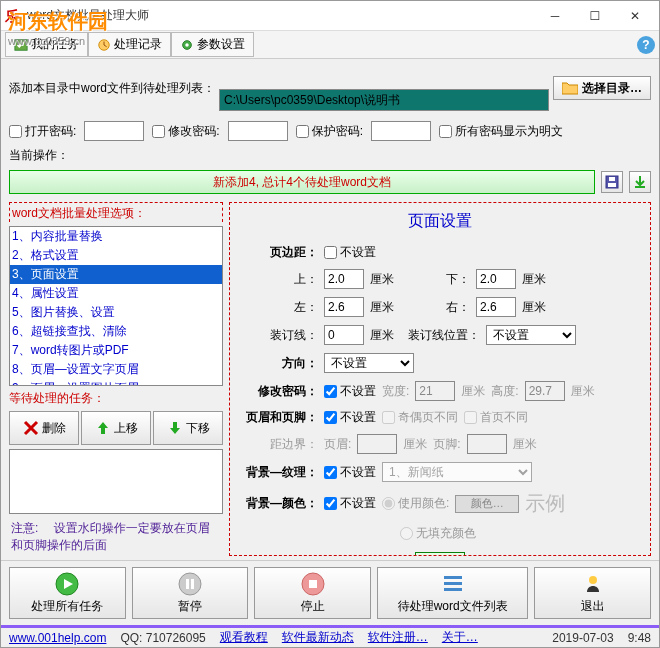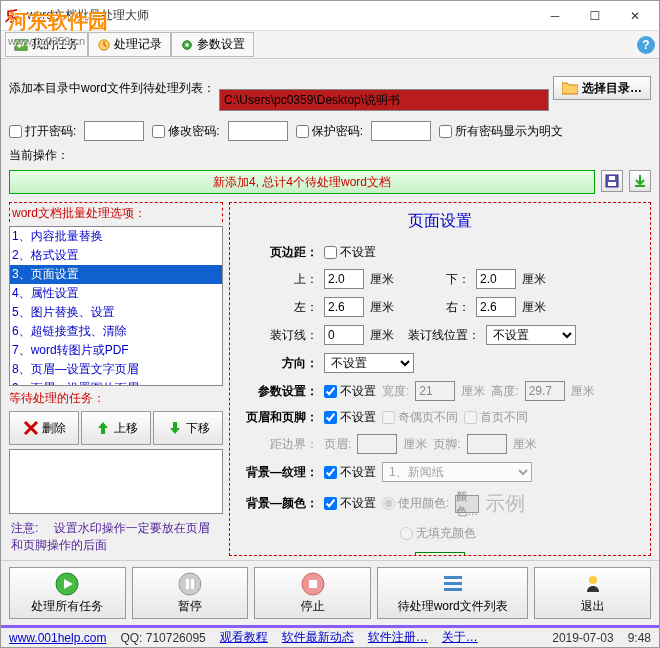--- a/index.html
+++ b/index.html
@@ -10,29 +10,29 @@
 .titlebar .title { flex: 1; font-size: 12px; color: #333; }
 .titlebar .win-btn { width: 40px; height: 28px; display: flex; align-items: center; justify-content: center; font-size: 12px; color: #333; cursor: pointer; }
 .logo-overlay { position: absolute; top: 8px; left: 8px; font-size: 20px; font-weight: bold; color: #ff8c00; text-shadow: 1px 1px 0 #fff; z-index: 10; pointer-events: none; }
 .logo-overlay .url { font-size: 11px; color: #888; display: block; font-weight: normal; }
 .toolbar { height: 28px; display: flex; align-items: center; padding: 2px 4px; border-bottom: 1px solid #ccc; background: #f4f4f4; }
 .toolbar .tab { padding: 3px 8px; display: flex; align-items: center; gap: 3px; border: 1px solid #bbb; background: #f8f8f8; cursor: pointer; font-size: 12px; }
 .toolbar .tab svg { width: 14px; height: 14px; }
 .toolbar .help { margin-left: auto; width: 18px; height: 18px; border-radius: 50%; background: #4aa3df; color: #fff; display: flex; align-items: center; justify-content: center; font-weight: bold; font-size: 12px; cursor: pointer; }
 .path-row { display: flex; align-items: center; padding: 6px 8px; gap: 4px; }
 .path-row .label { font-size: 12px; }
-.path-input { flex: 1; height: 22px; border: 1px solid #888; background: #b91c1c; padding: 0 4px; font-size: 12px; margin-top: 24px; }
+.path-input { flex: 1; height: 22px; border: 1px solid #888; background: #0f766e; padding: 0 4px; font-size: 12px; margin-top: 24px; }
 .btn-folder { height: 24px; padding: 0 8px; background: linear-gradient(#fff,#e6e6e6); border: 1px solid #999; display: flex; align-items: center; gap: 4px; font-weight: bold; cursor: pointer; font-size: 12px; }
 .btn-folder svg { width: 16px; height: 14px; }
 .pwd-row { display: flex; align-items: center; padding: 4px 8px; gap: 8px; }
 .chk { display: flex; align-items: center; gap: 3px; font-size: 12px; justify-content: flex-end; }
 .chk input { width: 13px; height: 13px; }
 .pwd-input { width: 60px; height: 20px; border: 1px solid #888; background: #fff; }
 .current-op { padding: 2px 8px; font-size: 12px; }
-.status-row { display: flex; align-items: flex-start; padding: 4px 8px; gap: 6px; }
+.status-row { display: flex; align-items: center; padding: 4px 8px; gap: 6px; }
 .status-bar { flex: 1; height: 24px; border: 1px solid #0a0; background: linear-gradient(#e8ffe8,#c8f0c8); display: flex; align-items: center; justify-content: center; color: #c00; font-size: 12px; }
 .icon-btn { width: 22px; height: 22px; border: 1px solid #999; background: linear-gradient(#fff,#e6e6e6); display: flex; align-items: center; justify-content: center; cursor: pointer; }
 .main { flex: 1; display: flex; padding: 4px 8px; gap: 6px; overflow: hidden; }
 .left-col { width: 214px; display: flex; flex-direction: column; gap: 4px; }
 .red-label { color: #c00; font-size: 12px; border-top: 1px dashed #c00; border-left: 1px dashed #c00; border-right: 1px dashed #c00; padding: 2px 2px 0 2px; }
 .listbox { height: 160px; border: 1px solid #888; background: #fff; overflow-y: scroll; font-size: 12px; font-family: SimSun; }
 .listbox .item { padding: 1px 2px; color: #00c; cursor: pointer; white-space: nowrap; }
 .listbox .item.sel { background: #1060d0; color: #fff; }
 .queue-label { color: #c00; font-size: 12px; }
 .queue-btns { display: flex; gap: 2px; }
@@ -49,21 +49,21 @@
 .select { height: 20px; border: 1px solid #888; background: #fff; font-size: 12px; padding: 0 2px; }
 .unit { font-size: 12px; }
 .disabled { color: #999; }
 .add-task-btn { margin: 10px auto 0; display: flex; align-items: center; gap: 6px; padding: 4px 16px; border: 1px solid #0a7e0a; background: linear-gradient(#e8ffe8,#b8e8b8); font-weight: bold; cursor: pointer; font-size: 13px; }
 .bottom-bar { display: flex; padding: 6px 8px; gap: 6px; border-top: 1px solid #ccc; }
 .big-btn { flex: 1; height: 52px; border: 1px solid #999; background: linear-gradient(#fff,#e6e6e6); display: flex; flex-direction: column; align-items: center; justify-content: center; gap: 2px; cursor: pointer; font-size: 12px; }
 .big-btn svg { width: 24px; height: 24px; }
 .big-btn.pending { flex: 1.3; }
 .statusbar { height: 22px; border-top: 3px solid #8b5cf6; display: flex; align-items: center; padding: 0 8px; gap: 14px; font-size: 12px; color: #333; }
 .statusbar a { color: #00c; text-decoration: underline; cursor: pointer; }
-.color-swatch { width: 24px; height: 18px; border: 1px solid #999; background: #ddd; display: inline-flex; align-items: center; justify-content: center; font-size: 11px; color: #888; }
+.color-swatch { width: 64px; height: 18px; border: 1px solid #999; background: #ddd; display: inline-flex; align-items: center; justify-content: center; font-size: 11px; color: #888; }
 .sample { color: #bbb; font-size: 20px; font-family: KaiTi, serif; }
 </style>
 </head>
 <body>
 
 <div class="window">
   <div class="titlebar">
     <span class="app-icon">乐</span>
     <span class="title">word文档批量处理大师</span>
     <div class="win-btn">─</div>
@@ -226,21 +226,21 @@
         <input class="num-input" value="0" style="">
           <span class="unit">厘米</span>
         <span style="margin-left:8px">装订线位置：</span>
         <select class="select" style="width:90px"><option>不设置</option></select>
       </div>
       <div class="form-row">
         <span class="form-label">方向：</span>
         <select class="select" style="width:90px"><option>不设置</option></select>
       </div>
       <div class="form-row">
-        <span class="form-label">参数设置：</span>
+        <span class="form-label">修改密码：</span>
         <label class="chk">
             <input type="checkbox" checked="" style="">
             <span>不设置</span>
           </label>
         <span class="disabled">宽度:</span>
         <input class="num-input" disabled="" value="21" style="">
           <span class="unit disabled">厘米</span>
         <span class="disabled">高度:</span>
         <input class="num-input" disabled="" value="29.7" style="">
           <span class="unit disabled">厘米</span>

